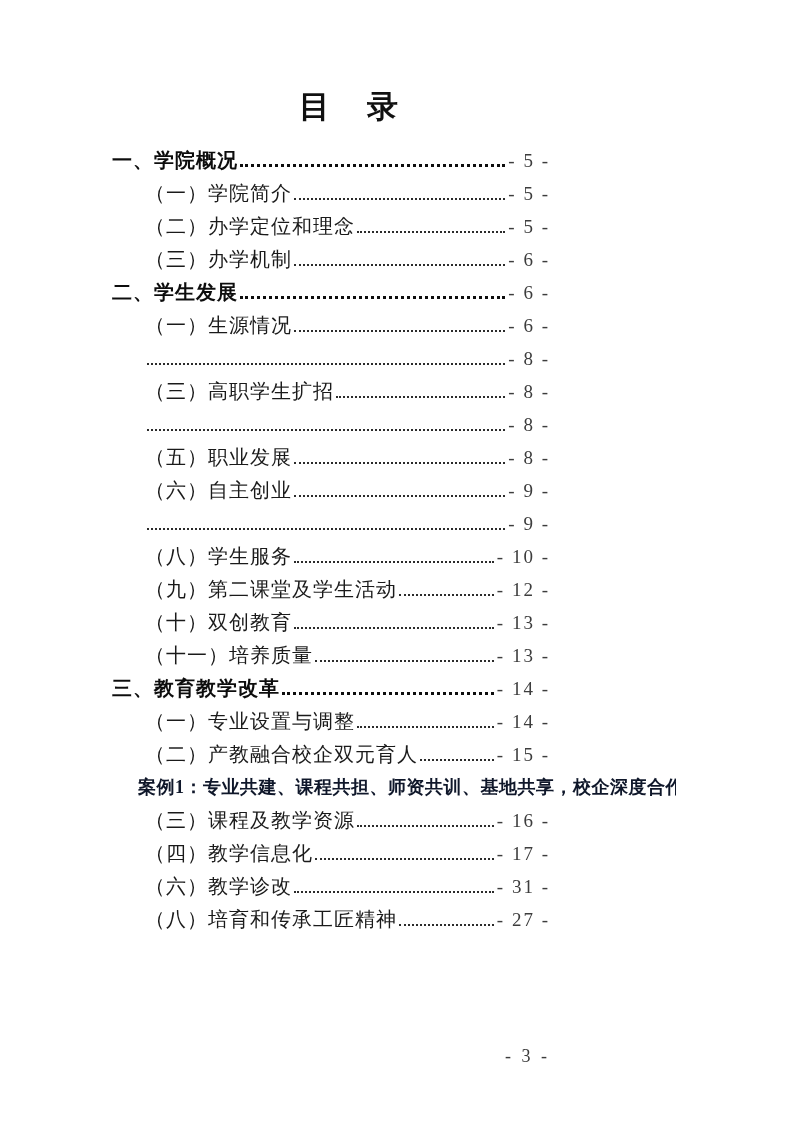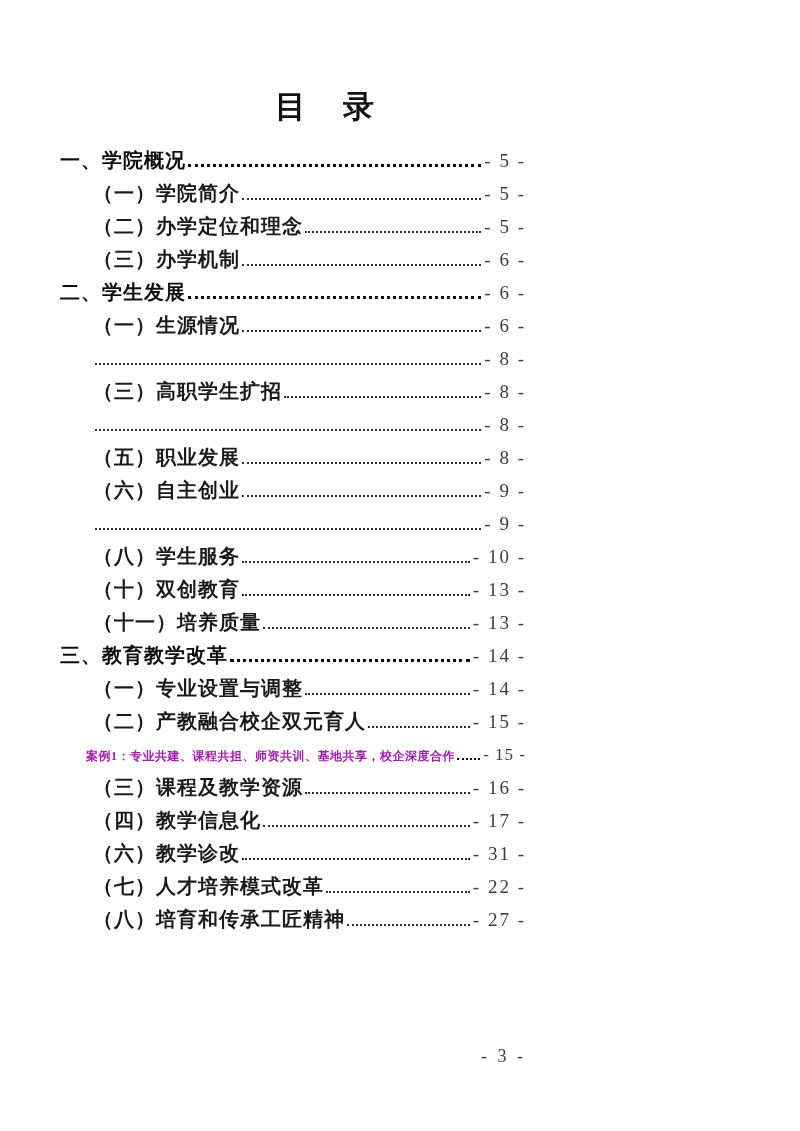--- a/index.html
+++ b/index.html
@@ -8,31 +8,32 @@
     background: #ffffff;
   }
   .page {
     position: relative;
     width: 652px;
     height: 1131px;
     background: #ffffff;
     font-family: "Liberation Serif", "DejaVu Serif", serif;
     color: #1a1a1a;
     overflow: hidden;
+    padding-left: 24px;
   }
   .doc-title {
     padding-top: 86px;
     text-align: center;
     font-size: 31px;
     font-weight: bold;
     letter-spacing: 3px;
     color: #111;
   }
   .toc {
-    margin: 16px 126px 0 60px;
+    margin: 16px 126px 0 88px;
   }
   .toc-row {
     display: flex;
     align-items: baseline;
     height: 33px;
     white-space: nowrap;
   }
   .toc-row .label {
     line-height: 33px;
     letter-spacing: 1px;
@@ -53,29 +54,29 @@
   
   .toc-row.lvl1 .label {
     font-size: 20px;
     font-weight: bold;
     color: #0d0d0d;
   }
   .toc-row.lvl1 .dots { border-bottom: 3px dotted #0d0d0d; }
   .toc-row.lvl1 .pagenum { font-size: 19px; }
   
   .toc-row.lvl2 { padding-left: 33px; }
-  .toc-row.lvl2 .label { font-size: 20px; font-weight: bold; }
+  .toc-row.lvl2 .label { font-size: 20px; font-weight: normal; }
   .toc-row.lvl2 .pagenum { font-size: 19px; }
   
   .toc-row.case { padding-left: 26px; }
   .toc-row.case .label {
-    font-size: 12px;
+    font-size: 18px;
     font-weight: bold;
     letter-spacing: 0.5px;
-    color: #a21caf;
+    color: #0f172a;
   }
   .toc-row.case .dots { border-bottom: 2px dotted #0d0d0d; }
   .toc-row.case .pagenum { font-size: 17px; letter-spacing: 1px; }
   .footer-page-number {
     position: absolute;
     top: 1046px;
     right: 126px;
     font-size: 18px;
     letter-spacing: 3px;
     color: #3c3c3c;
@@ -145,20 +146,25 @@
       <div class="toc-row lvl2">
     <span class="dots"></span>
     <span class="pagenum">- 9 -</span>
   </div>
       <div class="toc-row lvl2">
     <span class="label">（八）学生服务</span>
     <span class="dots"></span>
     <span class="pagenum">- 10 -</span>
   </div>
       <div class="toc-row lvl2">
+    <span class="label">（九）第二课堂及学生活动</span>
+    <span class="dots"></span>
+    <span class="pagenum">- 12 -</span>
+  </div>
+      <div class="toc-row lvl2">
     <span class="label">（十）双创教育</span>
     <span class="dots"></span>
     <span class="pagenum">- 13 -</span>
   </div>
       <div class="toc-row lvl2">
     <span class="label">（十一）培养质量</span>
     <span class="dots"></span>
     <span class="pagenum">- 13 -</span>
   </div>
       <div class="toc-row lvl1">
@@ -190,25 +196,20 @@
     <span class="label">（四）教学信息化</span>
     <span class="dots"></span>
     <span class="pagenum">- 17 -</span>
   </div>
       <div class="toc-row lvl2">
     <span class="label">（六）教学诊改</span>
     <span class="dots"></span>
     <span class="pagenum">- 31 -</span>
   </div>
       <div class="toc-row lvl2">
-    <span class="label">（七）人才培养模式改革</span>
-    <span class="dots"></span>
-    <span class="pagenum">- 22 -</span>
-  </div>
-      <div class="toc-row lvl2">
     <span class="label">（八）培育和传承工匠精神</span>
     <span class="dots"></span>
     <span class="pagenum">- 27 -</span>
   </div>
     </div>
 
   <div class="footer-page-number">- 3 -</div>
 
 </div>
 

